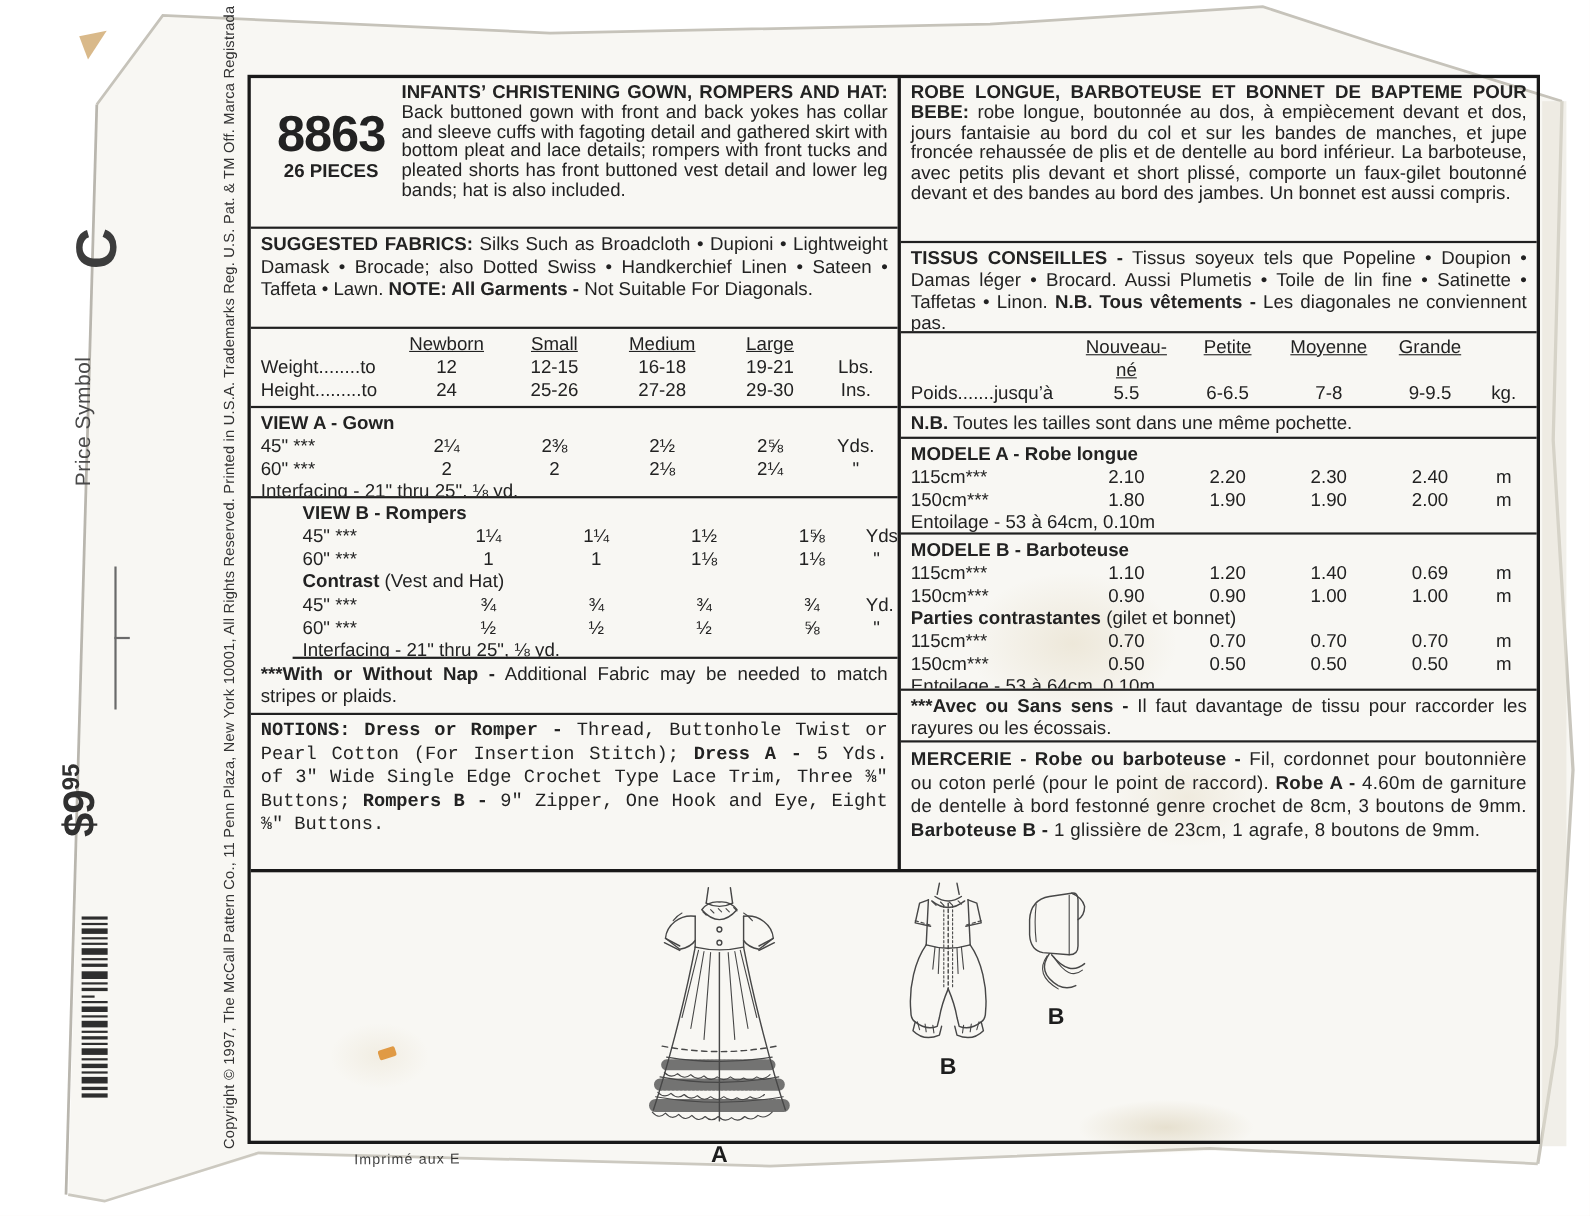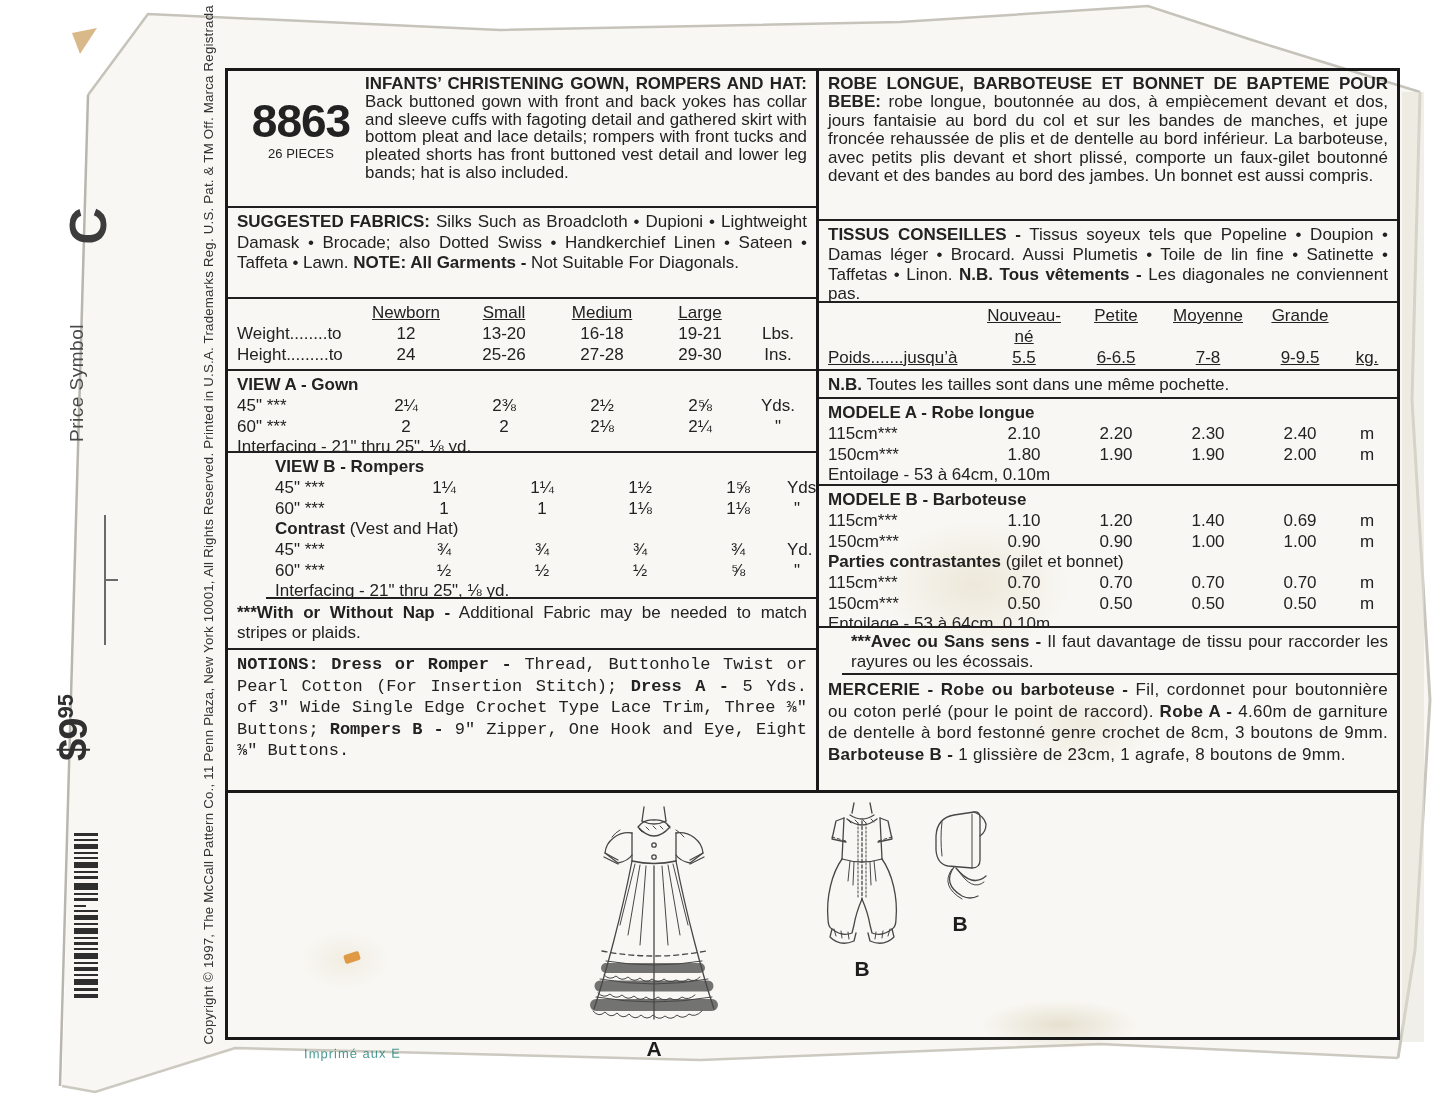--- a/index.html
+++ b/index.html
@@ -32,39 +32,39 @@
   .vdiv{width:3px;background:#191919;}
   .col-fr{flex:1;display:flex;flex-direction:column;border-radius:30px;}
   .sec{box-sizing:border-box;padding:4px 9px;overflow:hidden;border-bottom:2px solid #202020;}
   .sec.last{border-bottom:none;}
   .b{font-weight:bold;}
   .just{text-align:justify;}
   
   .hdr-en{display:flex;}
   .numblk{width:128px;flex:none;text-align:center;padding-top:26px;}
   .patnum{font-size:46px;font-weight:bold;letter-spacing:-1px;line-height:.9;}
-  .pieces{font-size:13px;font-weight:normal;margin-top:4px;}
+  .pieces{font-size:17px;font-weight:bold;margin-top:4px;}
   .desc-en{flex:1;font-size:16.9px;line-height:17.8px;}
   .desc-fr{font-size:17px;line-height:18.4px;}
   .fab{font-size:17px;line-height:20.5px;}
   
   .g-en{display:grid;grid-template-columns:120px 98px 98px 98px 98px 1fr;font-size:17px;line-height:21px;}
   .g-fr{display:grid;grid-template-columns:150px 92px 92px 92px 92px 1fr;font-size:17px;line-height:21px;}
   .g-en>span,.g-fr>span{text-align:center;}
   .g-en>.lab,.g-fr>.lab{text-align:left;}
   .hd{text-decoration:underline;}
   .full{font-size:17px;line-height:20px;}
   .ttl{font-size:17px;font-weight:bold;line-height:20px;}
   .noteline{font-size:17px;line-height:20px;}
   
   .illus{position:absolute;left:0;top:722px;right:0;bottom:0;}
   .fig{position:absolute;}
   .figlab{font-size:21px;font-weight:bold;text-align:center;color:#1d1d1d;}
   svg.line{stroke:#474747;fill:none;stroke-width:1.3;stroke-linecap:round;stroke-linejoin:round;}
-  .imprime{position:absolute;left:304px;top:1046px;font-size:13px;color:#0f766e;
+  .imprime{position:absolute;left:322px;top:1046px;font-size:13px;color:#000000;
            letter-spacing:1px;opacity:.75;transform:rotate(-.4deg);}
 </style>
 </head>
 <body>
 
 <div class="paper"></div>
 
 <svg class="edge-svg" width="1445" height="1105">
   <polyline points="88,95 148,14 500,30 900,22 1148,6 1252,40 1420,92" stroke="#c6c3ba" stroke-width="2.5" fill="none"></polyline>
   <polyline points="1420,92 1412,400 1430,700 1415,950 1398,1058" stroke="#c9c6bd" stroke-width="3" fill="none"></polyline>
@@ -148,21 +148,21 @@
           <span class="lab"></span>
           <span class="hd">Newborn</span>
           <span class="hd">Small</span>
           <span class="hd">Medium</span>
           <span class="hd">Large</span>
           <span></span>
         </div>
         <div class="g-en">
           <span class="lab">Weight........to</span>
           <span>12</span>
-          <span>13-20</span>
+          <span>12-15</span>
           <span>16-18</span>
           <span>19-21</span>
           <span>Lbs.</span>
         </div>
         <div class="g-en">
           <span class="lab">Height.........to</span>
           <span>24</span>
           <span>25-26</span>
           <span>27-28</span>
           <span>29-30</span>
@@ -246,21 +246,21 @@
     <div class="col-fr">
 
       <div class="sec desc-fr just" style="height:150px;">
         <span class="b">ROBE LONGUE, BARBOTEUSE ET BONNET DE BAPTEME POUR BEBE:</span><span> robe longue, boutonnée au dos, à empiècement devant et dos, jours fantaisie au bord du col et sur les bandes de manches, et jupe froncée rehaussée de plis et de dentelle au bord inférieur. La barboteuse, avec petits plis devant et short plissé, comporte un faux-gilet boutonné devant et des bandes au bord des jambes. Un bonnet est aussi compris.</span>
       </div>
 
       <div class="sec fab just" style="height:82px;line-height:19.8px;">
         <span class="b">TISSUS CONSEILLES -</span><span> Tissus soyeux tels que Popeline • Doupion • Damas léger • Brocard. Aussi Plumetis • Toile de lin fine • Satinette • Taffetas • Linon. </span><span class="b">N.B. Tous vêtements -</span><span> Les diagonales ne conviennent pas.</span>
       </div>
 
-      <div class="sec" style="height:68px;padding-top:2px;text-decoration:underline;">
+      <div class="sec" style="height:68px;padding-top:2px;">
         <div class="g-fr">
           <span class="lab"></span>
           <span class="hd">Nouveau-né</span>
           <span class="hd">Petite</span>
           <span class="hd">Moyenne</span>
           <span class="hd">Grande</span>
           <span></span>
         </div>
         <div class="g-fr">
           <span class="lab">Poids.......jusqu’à</span>
@@ -338,21 +338,21 @@
           <span class="lab">150cm***</span>
           <span>0.50</span>
           <span>0.50</span>
           <span>0.50</span>
           <span>0.50</span>
           <span>m</span>
         </div>
         <div class="full">Entoilage - 53 à 64cm, 0.10m</div>
       </div>
 
-      <div class="sec full just" style="height:47px;margin-left:23px;">
+      <div class="sec full just" style="height:47px;">
         <span class="b">***Avec ou Sans sens -</span><span> Il faut davantage de tissu pour raccorder les rayures ou les écossais.</span>
       </div>
 
       <div class="sec last full just" style="flex:1;line-height:21.5px;letter-spacing:.3px;">
         <span class="b">MERCERIE - Robe ou barboteuse -</span><span> Fil, cordonnet pour boutonnière ou coton perlé (pour le point de raccord). </span><span class="b">Robe A -</span><span> 4.60m de garniture de dentelle à bord festonné genre crochet de 8cm, 3 boutons de 9mm. </span><span class="b">Barboteuse B -</span><span> 1 glissière de 23cm, 1 agrafe, 8 boutons de 9mm.</span>
       </div>
     </div>
   </div>
 
   <div class="illus">

